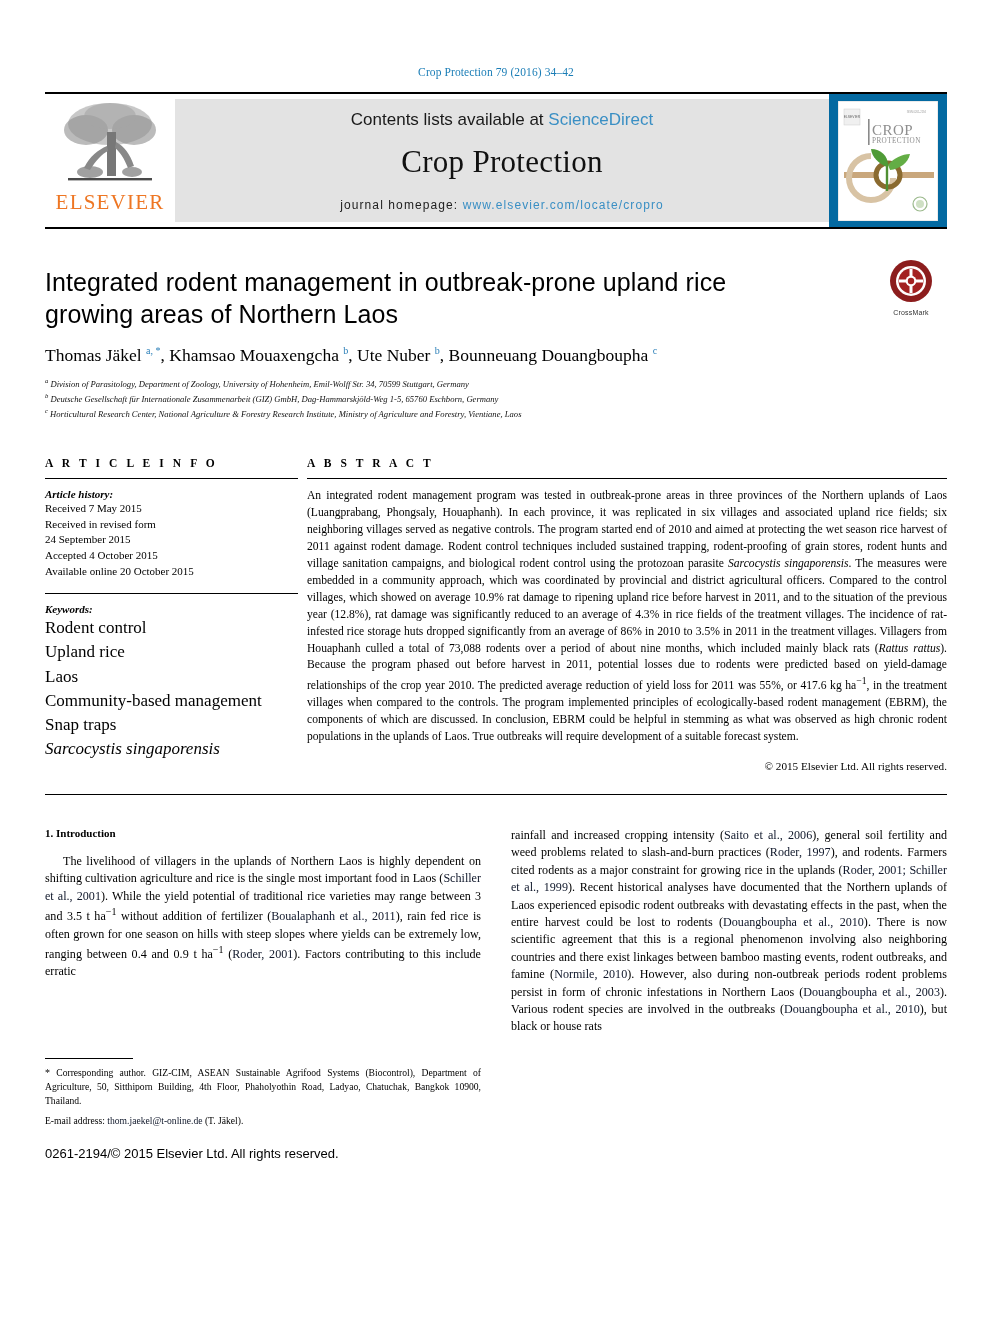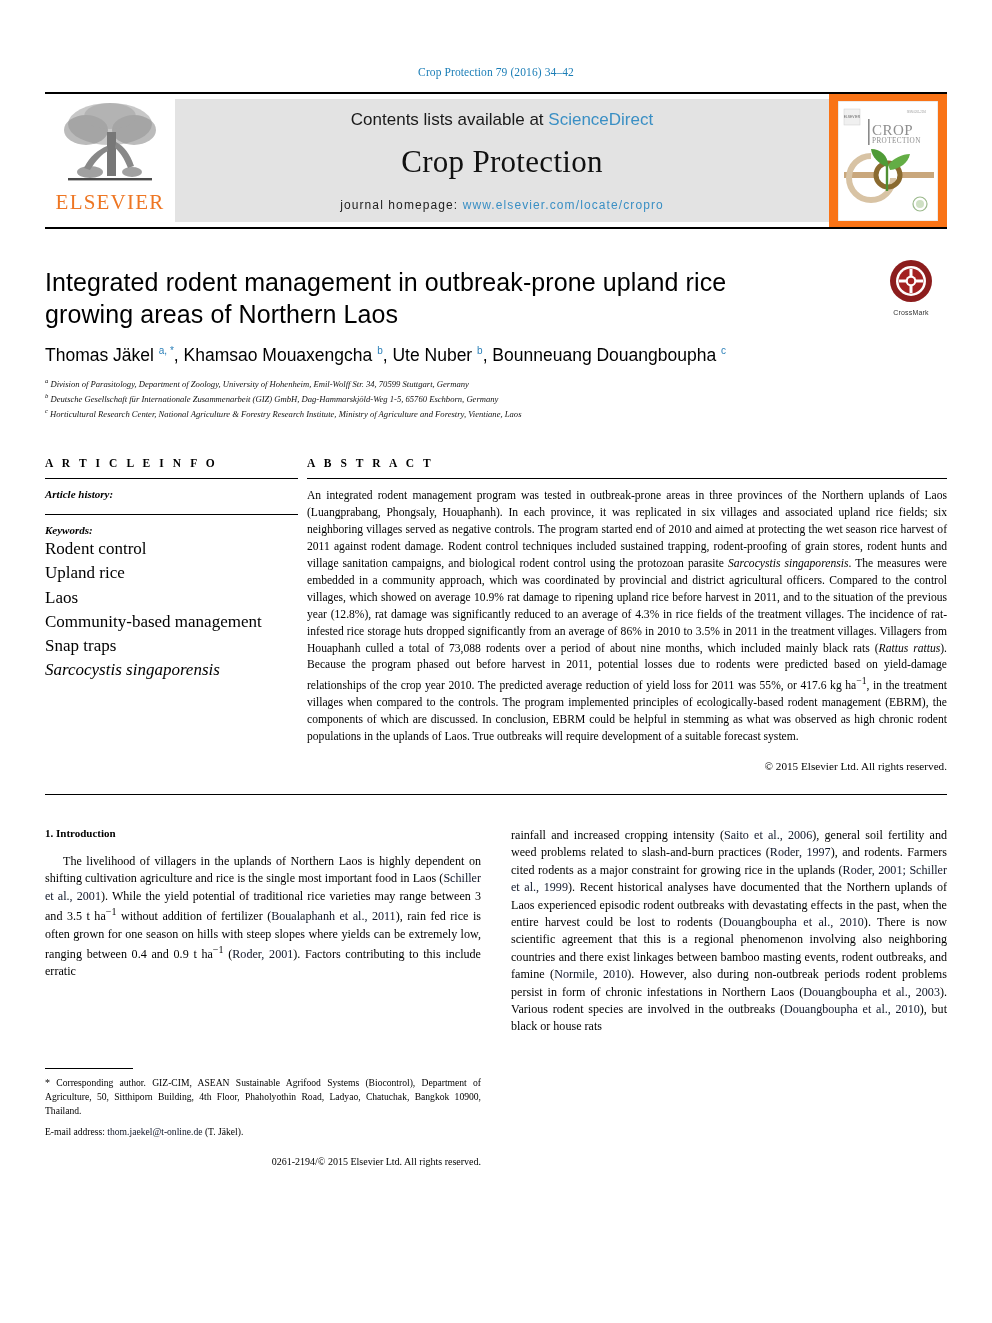--- a/index.html
+++ b/index.html
@@ -68,36 +68,36 @@
     font-size:31px;color:#111;margin-bottom:18px;letter-spacing:.3px;
   }
   .banner .homepage{
     font-family:"Liberation Sans",sans-serif;
     font-size:12px;color:#222;letter-spacing:1.1px;
   }
   .banner .homepage a{color:#3a8fc4;text-decoration:none;letter-spacing:1.1px;}
   .cover{
     width:118px;flex:0 0 118px;
     display:flex;align-items:center;justify-content:center;
-    background:#f97316;
+    background:#0369a1;
   }
 
   
   .titleblock{margin:38px 45px 0 45px;position:relative;}
   h1.title{
     font-family:Liberation Sans, sans-serif;
     font-weight:normal;
     font-size:25px;
     line-height:1.26;
     margin:0 0 14px 0;
     max-width:700px;
     letter-spacing:.1px;
   }
   .authors{
-    font-family:Liberation Sans, sans-serif;
+    font-family:Liberation Serif, serif;
     font-size:17.5px;
     line-height:1.3;
     margin-bottom:9px;
   }
   .authors sup{font-size:10px;color:#2a7fb8;}
   .affil{
     font-family:"Liberation Serif",serif;
     font-style:italic;
     font-size:8.6px;
     line-height:1.55;
@@ -168,32 +168,32 @@
     font-size:11px;font-weight:bold;margin:0 0 14px 0;
   }
   p.para{
     font-family:"Liberation Serif",serif;
     font-size:12.1px;line-height:1.44;text-align:justify;
     margin:0 0 10px 0;hyphens:auto;
   }
   p.para.indent{text-indent:18px;}
   a.ref{color:#0f172a;text-decoration:none;}
 
-  .footnote-wrap{position:absolute;left:0;right:0;bottom:2px;}
+  .footnote-wrap{position:absolute;left:0;right:0;bottom:8px;}
   .footrule{border-top:1px solid #000;width:88px;margin-bottom:7px;}
   p.foot{
     font-family:"Liberation Serif",serif;
     font-size:9.6px;line-height:1.43;text-align:justify;margin:0 0 7px 0;
   }
   p.foot .ital{}
   .doi{
     font-family:"Liberation Serif",serif;
     font-size:9.8px;color:#2a7fb8;line-height:1.45;
   }
-  .issn{font-family:Liberation Serif, serif;font-size:10px;line-height:1.45;text-align:right;}
+  .issn{font-family:Liberation Sans, sans-serif;font-size:13px;line-height:1.45;}
   .fnstar{font-size:10px;}
 </style>
 </head>
 <body>
 
 <div class="page">
 
   <div class="runhead">Crop Protection 79 (2016) 34–42</div>
 
   <div class="masthead">
@@ -265,20 +265,27 @@
       <div><sup>b</sup> Deutsche Gesellschaft für Internationale Zusammenarbeit (GIZ) GmbH, Dag-Hammarskjöld-Weg 1-5, 65760 Eschborn, Germany</div>
       <div><sup>c</sup> Horticultural Research Center, National Agriculture &amp; Forestry Research Institute, Ministry of Agriculture and Forestry, Vientiane, Laos</div>
     </div>
   </div>
 
   <div class="infoabstract">
     <div class="col-info">
       <div class="sechead">A R T I C L E   I N F O</div>
       <div class="rule"></div>
       <div class="info-sub">Article history:</div>
+      <div>
+          <div class="info-line">Received 7 May 2015</div>
+          <div class="info-line">Received in revised form</div>
+          <div class="info-line">24 September 2015</div>
+          <div class="info-line">Accepted 4 October 2015</div>
+          <div class="info-line">Available online 20 October 2015</div>
+        </div>
       <div class="rule-thin"></div>
       <div class="info-sub">Keywords:</div>
       <div>
           <div class="kw-item">Rodent control</div>
           <div class="kw-item">Upland rice</div>
           <div class="kw-item">Laos</div>
           <div class="kw-item">Community-based management</div>
           <div class="kw-item">Snap traps</div>
           <div class="kw-item ital">Sarcocystis singaporensis</div>
         </div>

